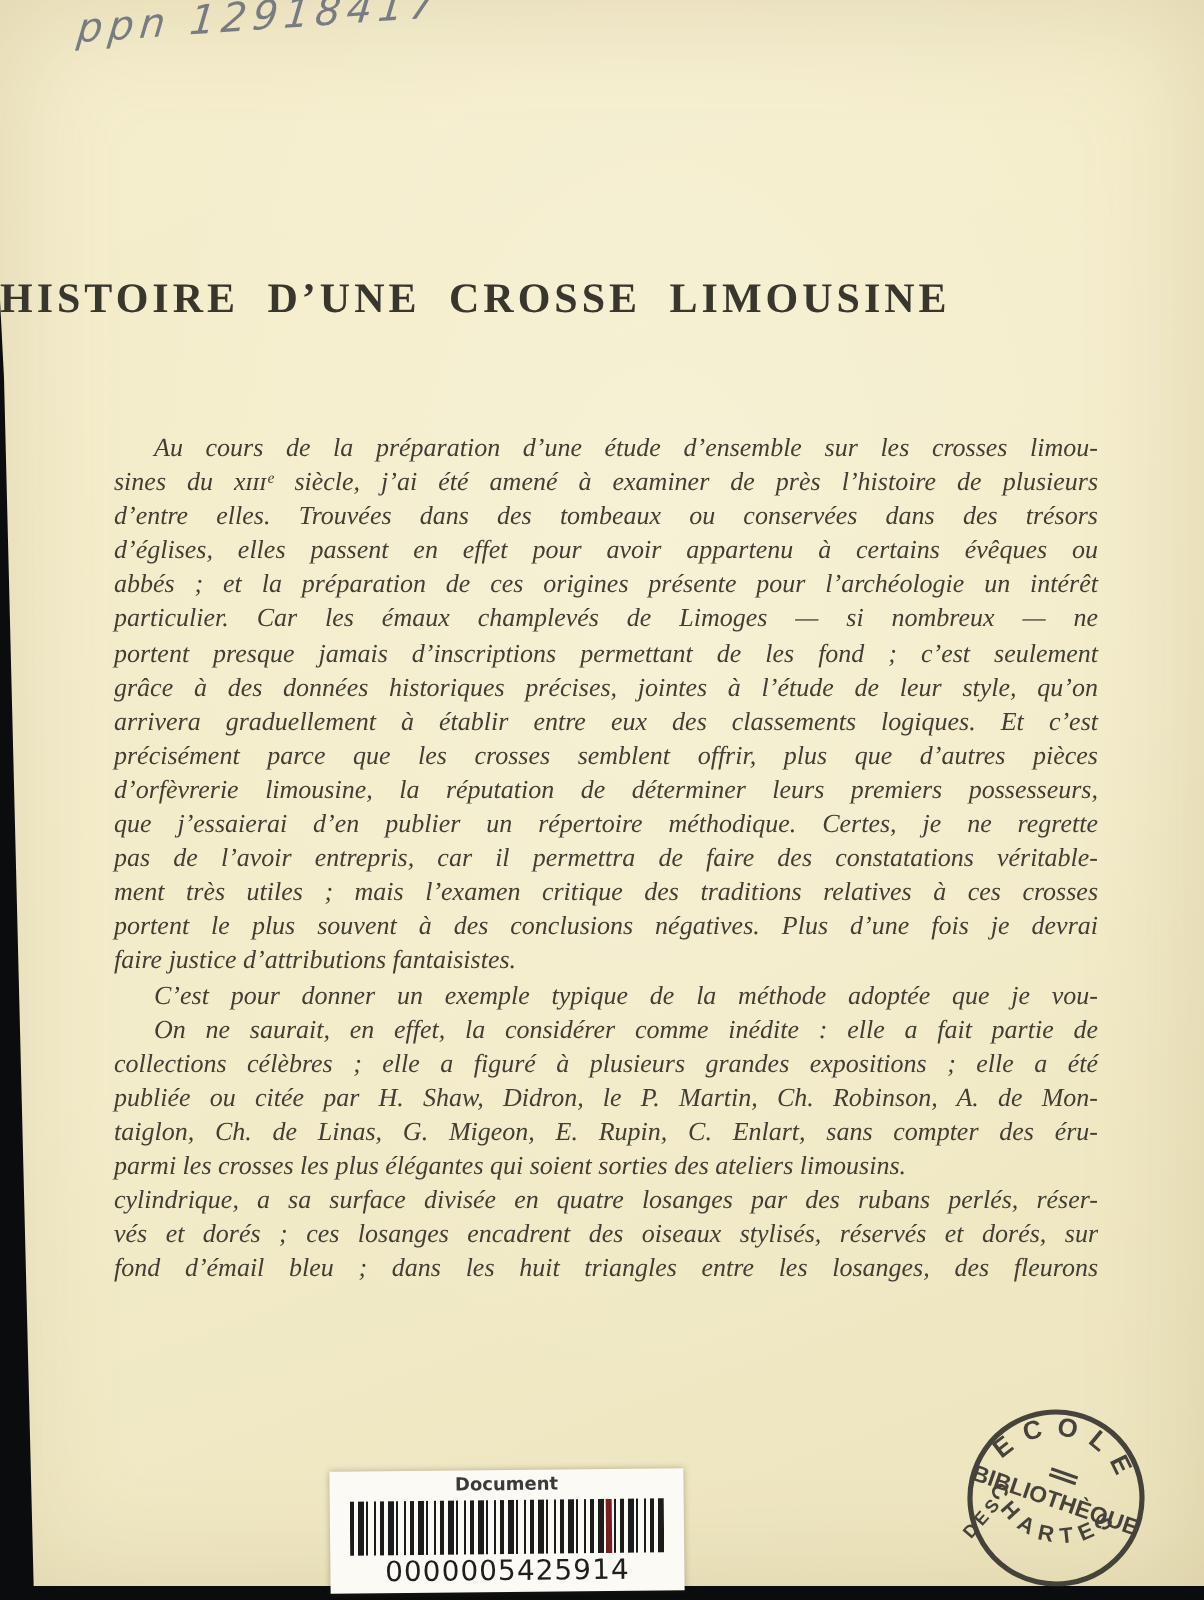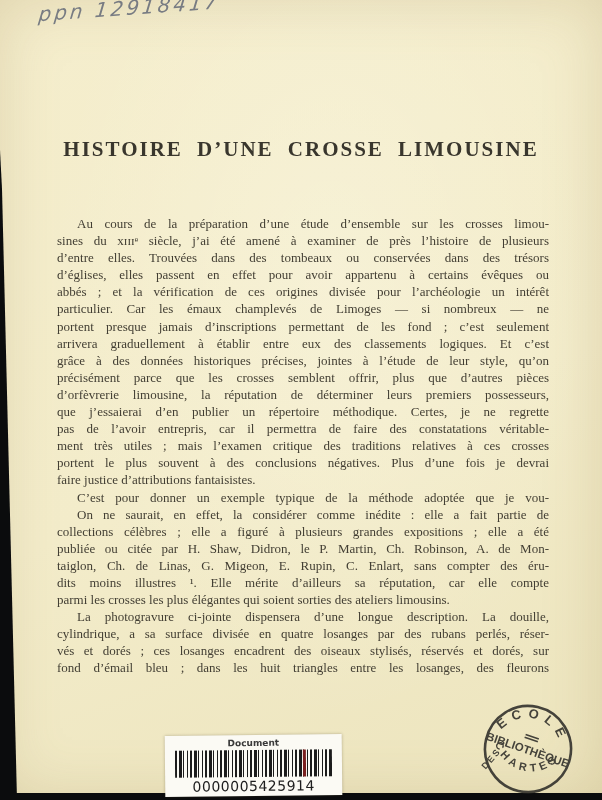--- a/index.html
+++ b/index.html
@@ -37,32 +37,32 @@
     font-size: 20px;
     letter-spacing: 3px;
     color: #646a78;
     transform: rotate(-4deg) skewX(-10deg);
     transform-origin: left top;
     opacity: 0.85;
   }
   
   .title {
     position: absolute; left: 0; top: 137px; width: 602px;
-    text-align: center;
     font-size: 21px;
     letter-spacing: 2px;
     word-spacing: 7px;
     color: #39362d;
   }
   
   .body-text {
     position: absolute; left: 57px; top: 215px; width: 492px;
     font-size: 13px;
     line-height: 17.1px;
     color: #423e33;
+    font-style: italic;
   }
   .line { text-align: justify; text-align-last: justify; white-space: normal; }
   .line.last { text-align-last: left; }
   .line.first { text-indent: 20px; }
   
   .barcode-label {
     position: absolute; left: 165px; top: 735px; width: 177px; height: 61px;
     background: #fbfaf4;
     box-shadow: 0 0 3px rgba(60,50,20,0.35);
     transform: rotate(-0.6deg);
@@ -119,40 +119,38 @@
 
 <div class="handwriting">ppn 12918417</div>
 
 <h1 class="title">HISTOIRE D’UNE CROSSE LIMOUSINE</h1>
 
 <div class="body-text">
     <div class="line first">Au cours de la préparation d’une étude d’ensemble sur les crosses limou-</div>
     <div class="line">sines du xɪɪɪᵉ siècle, j’ai été amené à examiner de près l’histoire de plusieurs</div>
     <div class="line">d’entre elles. Trouvées dans des tombeaux ou conservées dans des trésors</div>
     <div class="line">d’églises, elles passent en effet pour avoir appartenu à certains évêques ou</div>
-    <div class="line">abbés ; et la vérification de ces origines divisée pour l’archéologie un intérêt</div>
+    <div class="line">abbés ; et la préparation de ces origines présente pour l’archéologie un intérêt</div>
     <div class="line">particulier. Car les émaux champlevés de Limoges — si nombreux — ne</div>
     <div class="line">portent presque jamais d’inscriptions permettant de les fond ; c’est seulement</div>
+    <div class="line">grâce à des données historiques précises, jointes à l’étude de leur style, qu’on</div>
     <div class="line">arrivera graduellement à établir entre eux des classements logiques. Et c’est</div>
-    <div class="line">grâce à des données historiques précises, jointes à l’étude de leur style, qu’on</div>
     <div class="line">précisément parce que les crosses semblent offrir, plus que d’autres pièces</div>
     <div class="line">d’orfèvrerie limousine, la réputation de déterminer leurs premiers possesseurs,</div>
     <div class="line">que j’essaierai d’en publier un répertoire méthodique. Certes, je ne regrette</div>
     <div class="line">pas de l’avoir entrepris, car il permettra de faire des constatations véritable-</div>
     <div class="line">ment très utiles ; mais l’examen critique des traditions relatives à ces crosses</div>
     <div class="line">portent le plus souvent à des conclusions négatives. Plus d’une fois je devrai</div>
     <div class="line last">faire justice d’attributions fantaisistes.</div>
     <div class="line first">C’est pour donner un exemple typique de la méthode adoptée que je vou-</div>
     <div class="line first">On ne saurait, en effet, la considérer comme inédite : elle a fait partie de</div>
     <div class="line">collections célèbres ; elle a figuré à plusieurs grandes expositions ; elle a été</div>
     <div class="line">publiée ou citée par H. Shaw, Didron, le P. Martin, Ch. Robinson, A. de Mon-</div>
     <div class="line">taiglon, Ch. de Linas, G. Migeon, E. Rupin, C. Enlart, sans compter des éru-</div>
-    <div class="line">dits moins illustres ¹. Elle mérite d’ailleurs sa réputation, car elle compte</div>
     <div class="line last">parmi les crosses les plus élégantes qui soient sorties des ateliers limousins.</div>
-    <div class="line first">La photogravure ci-jointe dispensera d’une longue description. La douille,</div>
     <div class="line">cylindrique, a sa surface divisée en quatre losanges par des rubans perlés, réser-</div>
     <div class="line">vés et dorés ; ces losanges encadrent des oiseaux stylisés, réservés et dorés, sur</div>
     <div class="line">fond d’émail bleu ; dans les huit triangles entre les losanges, des fleurons</div>
   </div>
 
 <div class="barcode-label">
   <div class="barcode-title">Document</div>
   <div class="barcode-bars"></div>
   <div class="barcode-red"></div>
   <div class="barcode-number">0000005425914</div>

